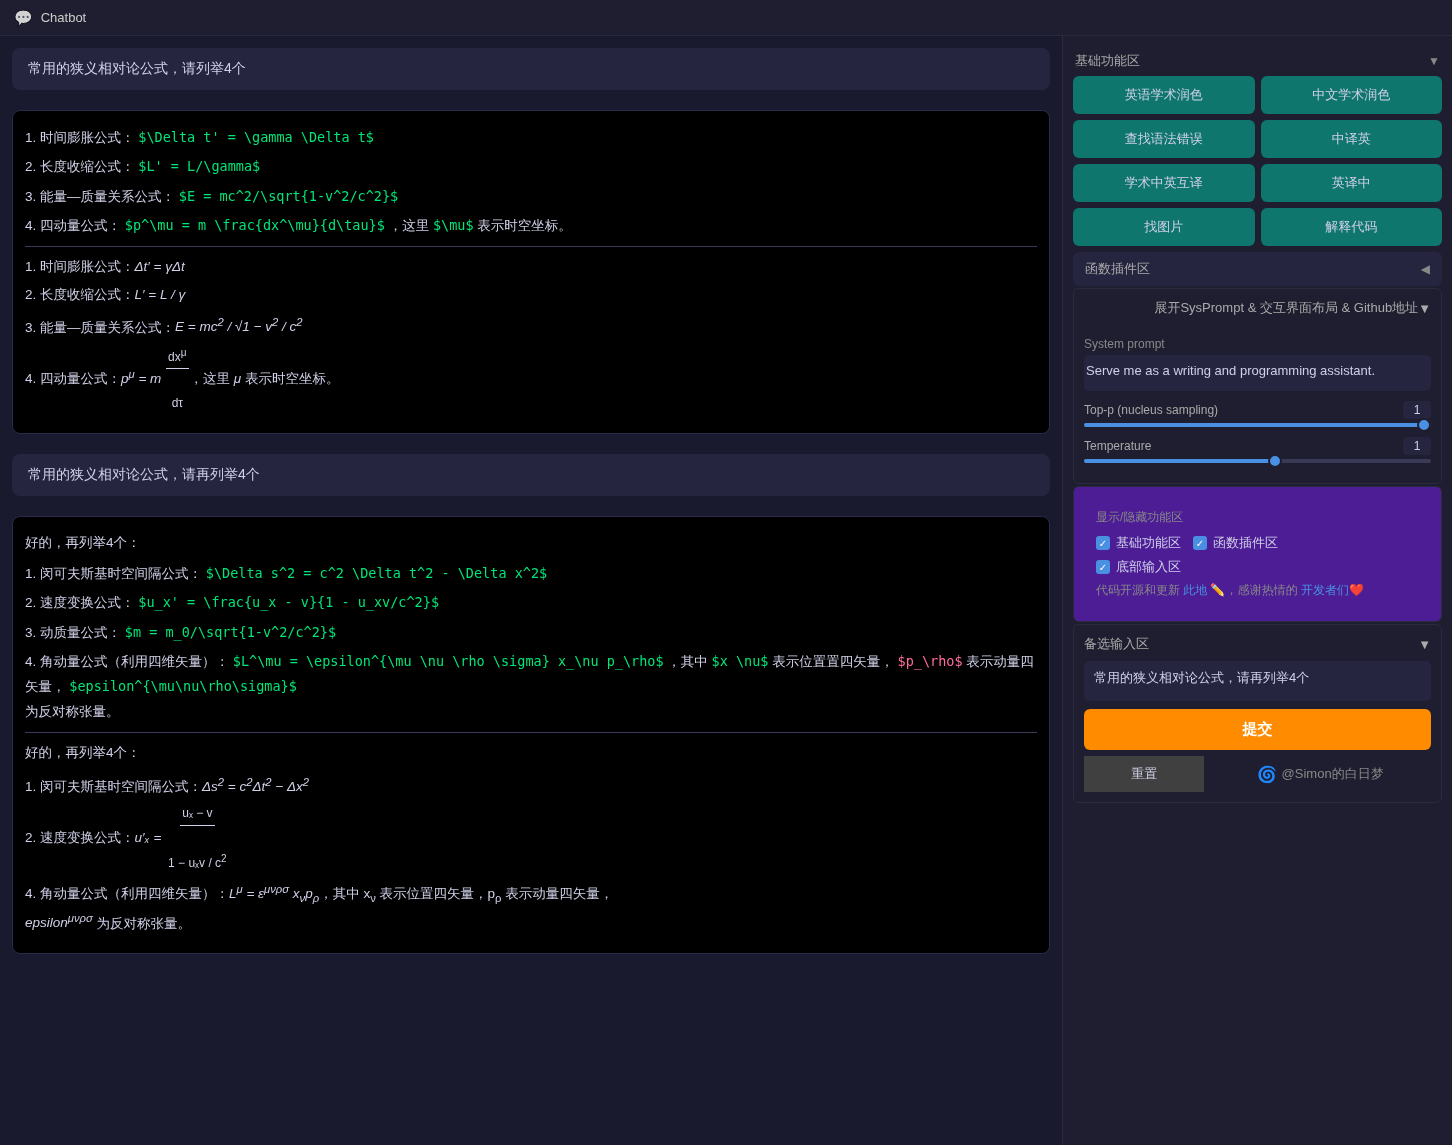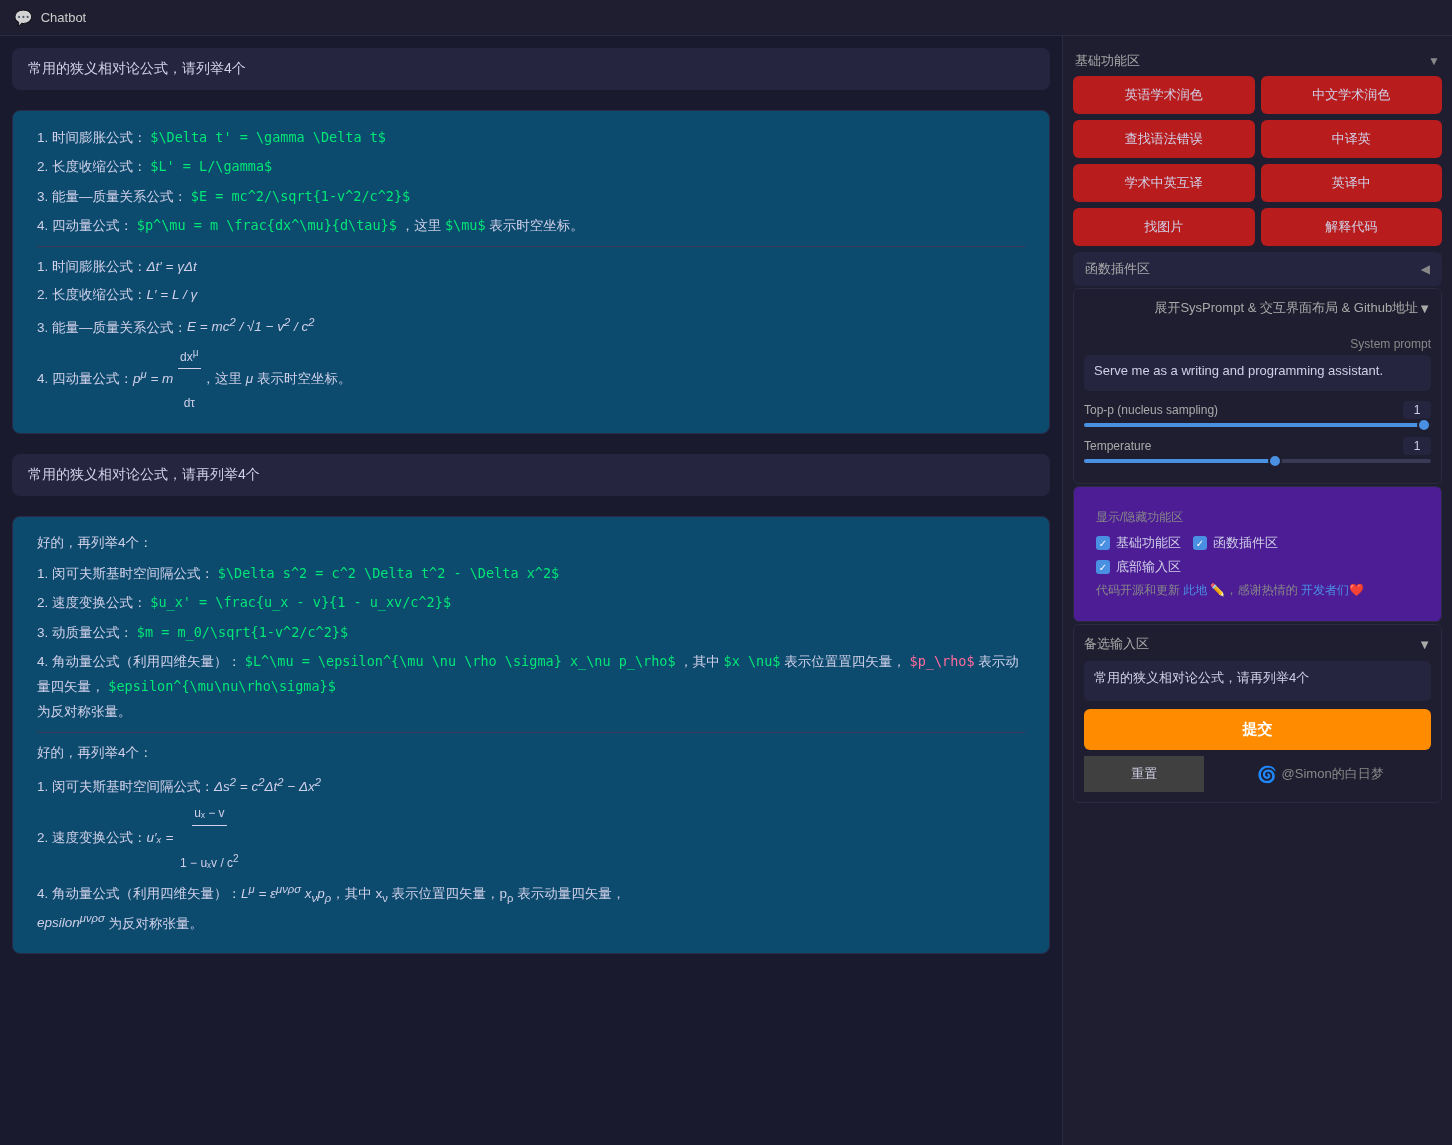--- a/index.html
+++ b/index.html
@@ -46,24 +46,24 @@
     }
     .user-bubble {
       background: #252540;
       border-radius: 8px;
       padding: 12px 16px;
       color: #d0d0e8;
       font-size: 14px;
       max-width: 100%;
     }
     .assistant-bubble {
-      background: #0c4a6e;
+      background: #000000;
       border: 1px solid #2a2a4a;
       border-radius: 8px;
-      padding: 14px 24px;
+      padding: 14px 12px;
       font-size: 13.5px;
       line-height: 1.8;
       color: #d0d0e8;
     }
     .divider-line {
       border: none;
       border-top: 1px solid #3a3a5a;
       margin: 8px 0;
     }
     .list-item {
@@ -96,21 +96,21 @@
       font-size: 12px;
       color: #888;
     }
     .btn-grid {
       display: grid;
       grid-template-columns: 1fr 1fr;
       gap: 6px;
       margin-bottom: 4px;
     }
     .func-btn {
-      background: #b91c1c;
+      background: #0f766e;
       border: none;
       border-radius: 6px;
       color: #d0d0e8;
       padding: 10px 8px;
       font-size: 13px;
       cursor: pointer;
       text-align: center;
       transition: background 0.2s;
     }
     .plugin-section {
@@ -136,26 +136,25 @@
       justify-content: flex-end;
       align-items: center;
       font-size: 13px;
       color: #aaa;
       margin-bottom: 20px;
     }
     .sysprompt-label {
       font-size: 12px;
       color: #888;
       margin-bottom: 4px;
-      text-align: right;
     }
     .sysprompt-box {
       background: #252540;
       border-radius: 5px;
-      padding: 8px 10px;
+      padding: 8px 2px;
       font-size: 13px;
       color: #d0d0e8;
       margin-bottom: 10px;
       min-height: 36px;
     }
     .param-row {
       display: flex;
       justify-content: space-between;
       align-items: center;
       font-size: 12px;

